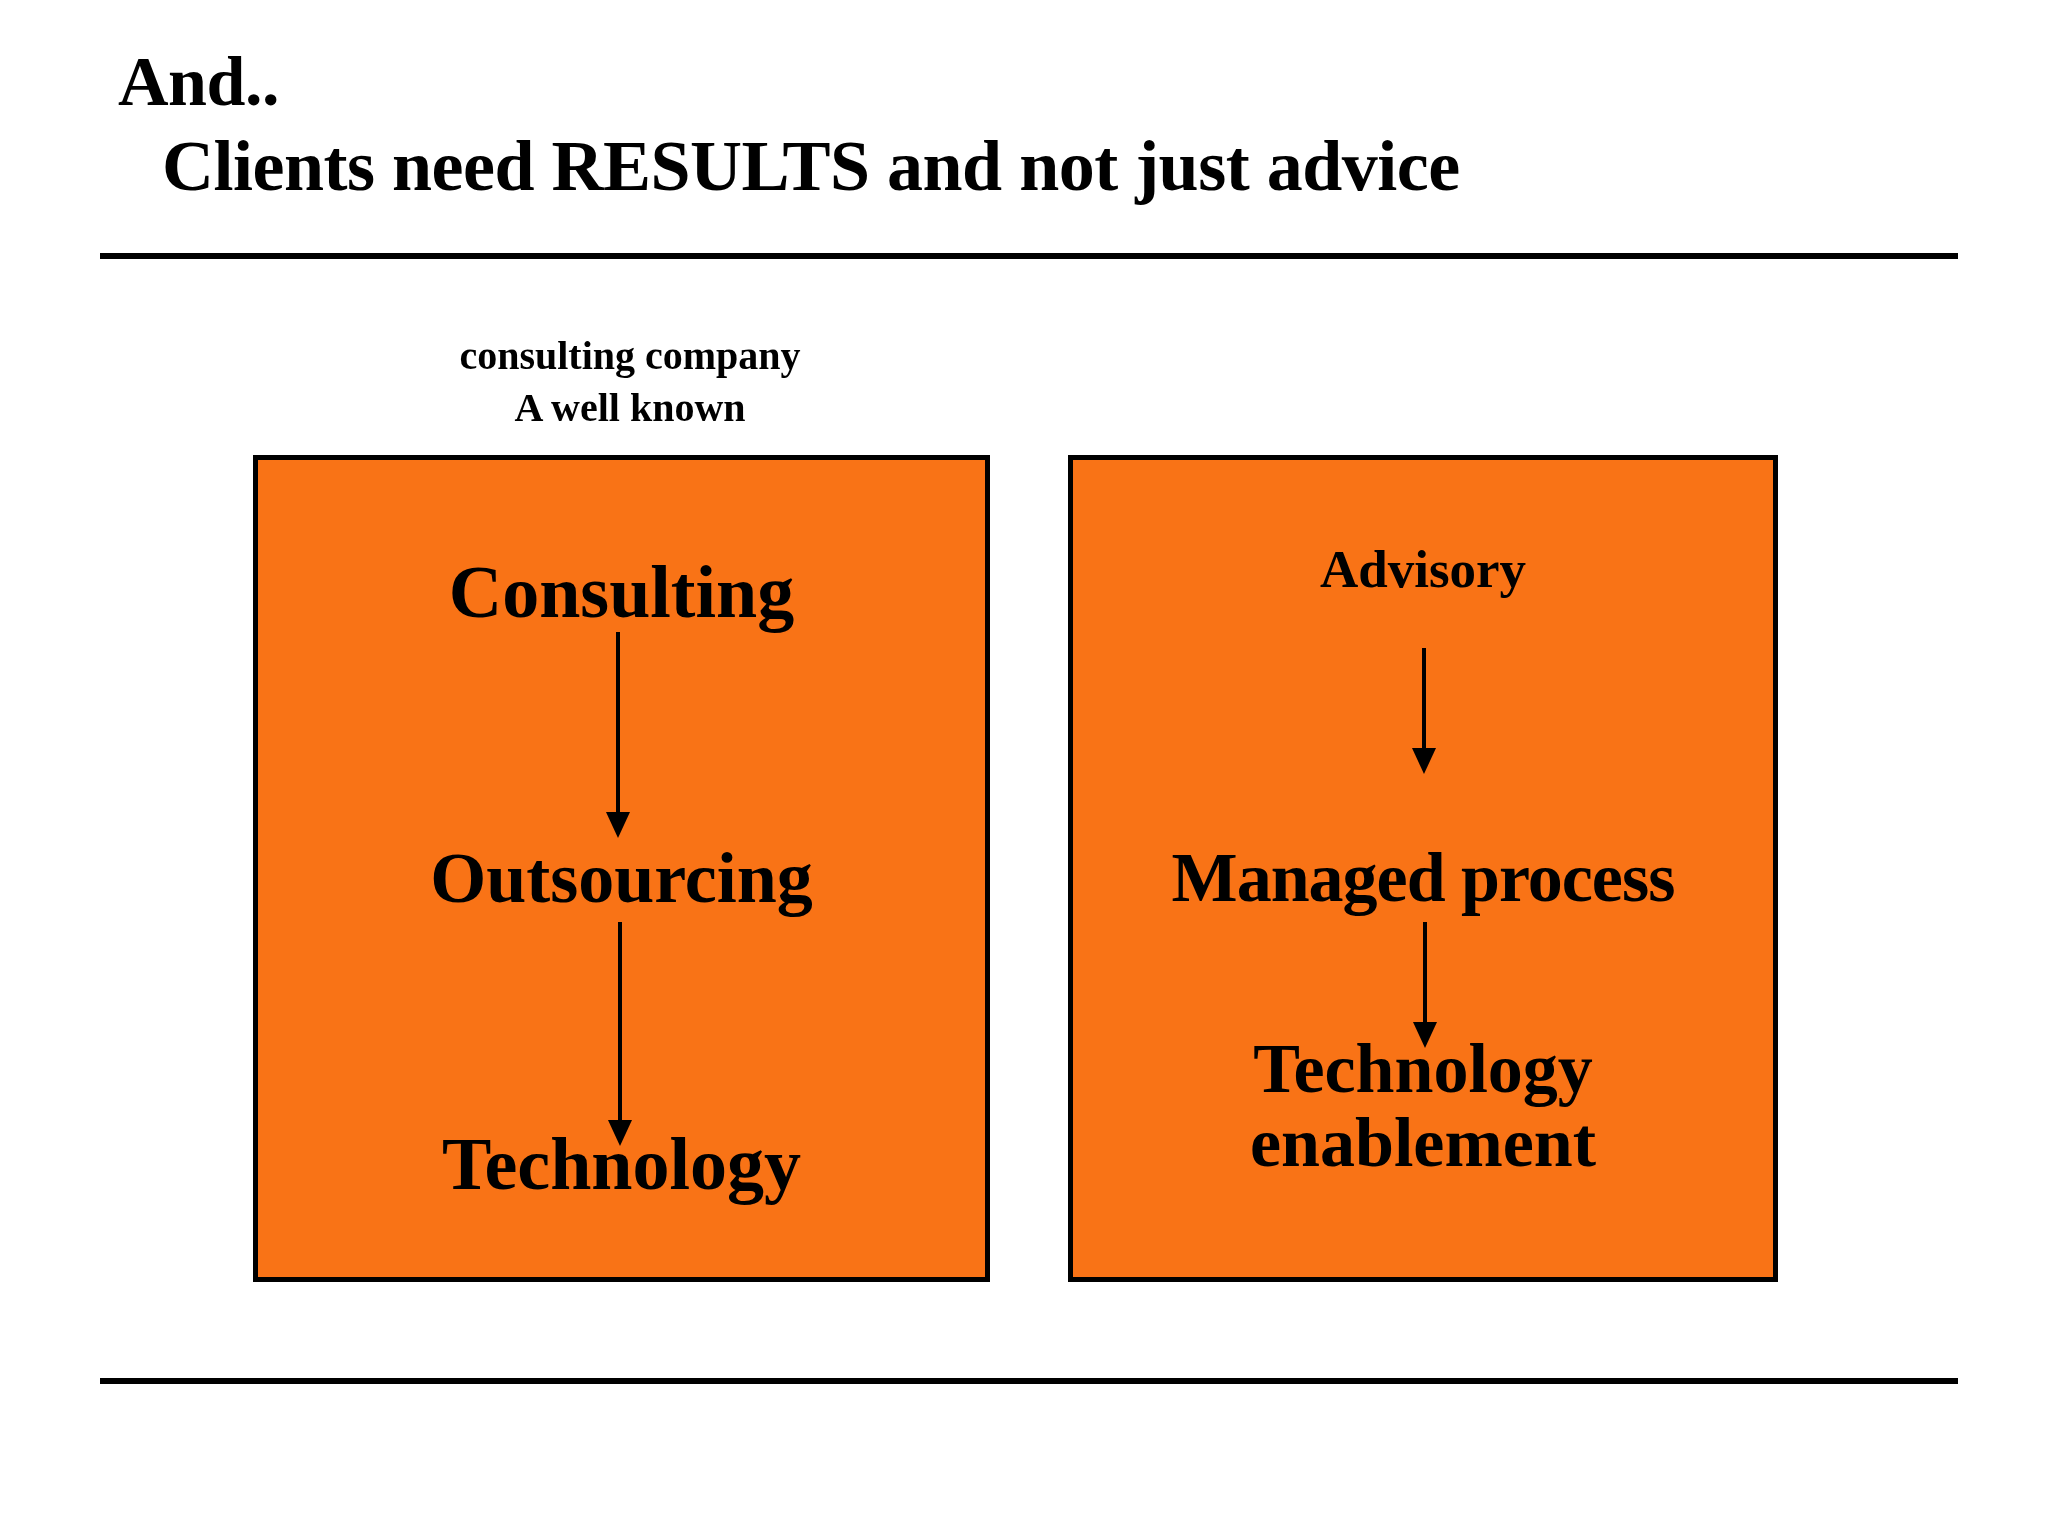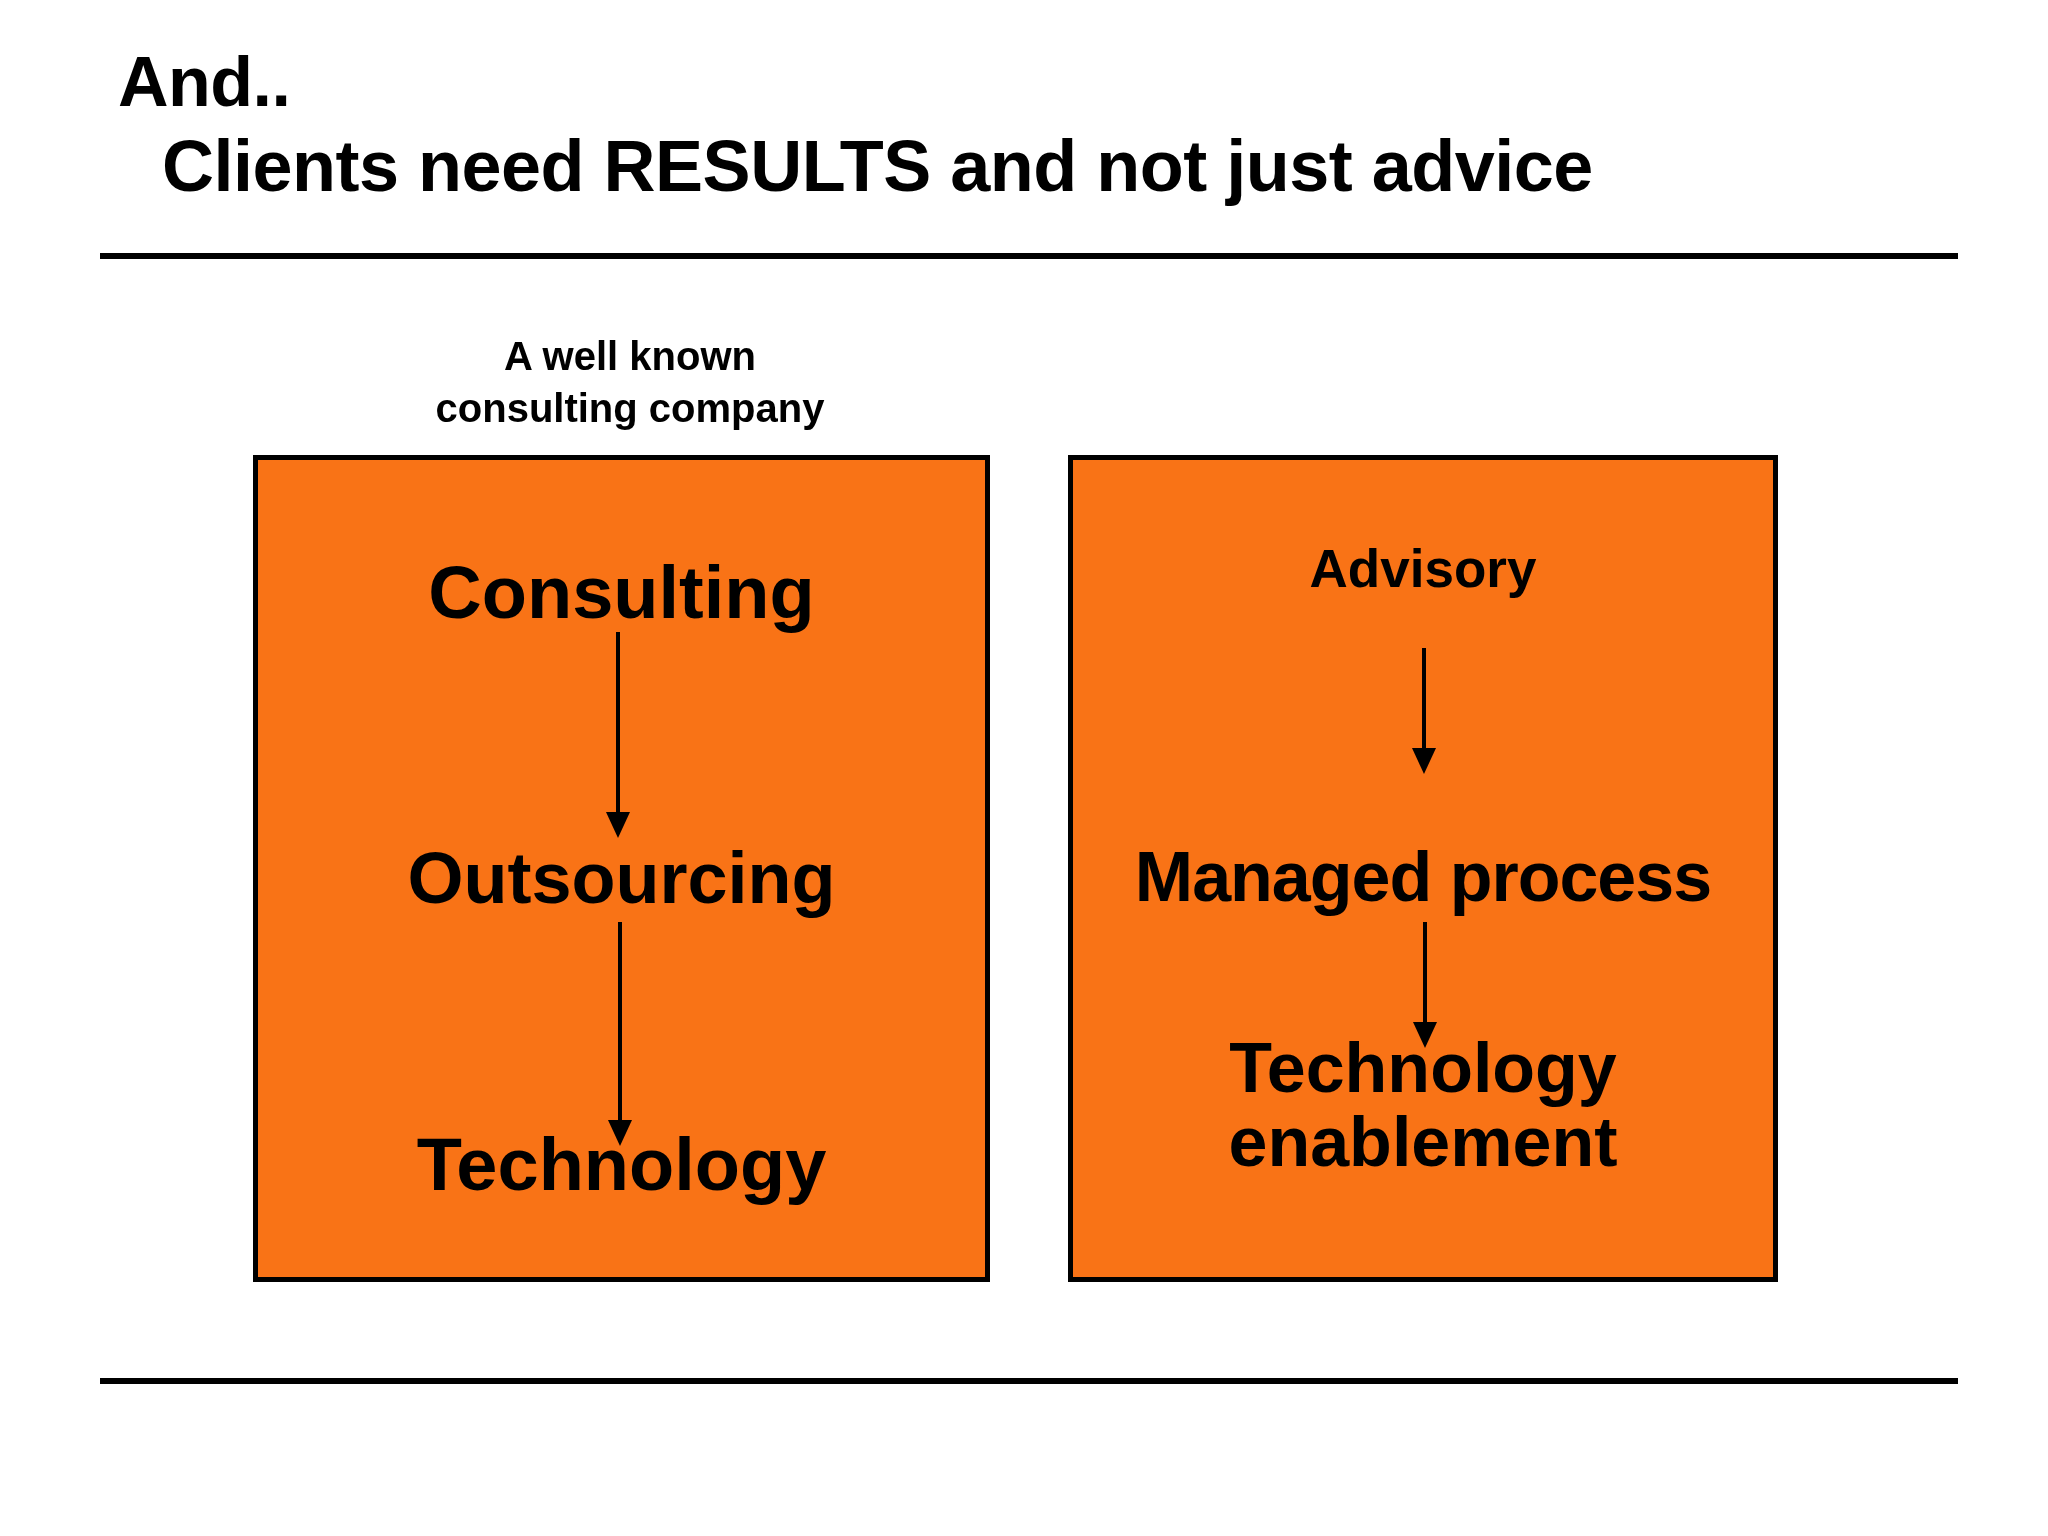--- a/index.html
+++ b/index.html
@@ -11,20 +11,21 @@
   body {
     font-family: "Liberation Sans", sans-serif;
     color: #000000;
   }
   #slide {
     position: relative;
     width: 2048px;
     height: 1449px;
     background: #ffffff;
     overflow: hidden;
+    font-family: Liberation Serif, serif;
   }
 
   
   #title-block {
     position: absolute;
     left: 118px;
     top: 40px;
     width: 1820px;
   }
   .title-line {
@@ -159,22 +160,22 @@
 <div id="slide">
 
   <div id="title-block">
     <div class="title-line" id="title-line-1">And..</div>
     <div class="title-line" id="title-line-2">Clients need RESULTS and not just advice</div>
   </div>
 
   <div id="title-rule"></div>
 
   <div id="caption">
+    <span class="caption-line">consulting company</span>
     <span class="caption-line">A well known</span>
-    <span class="caption-line">consulting company</span>
   </div>
 
   <div class="panel" id="panel-left">
 
     <div class="panel-item" id="left-item-0">Consulting</div>
 
     <div class="arrow" id="arrow-left-1">
       <div class="shaft"></div>
       <div class="head"></div>
     </div>

